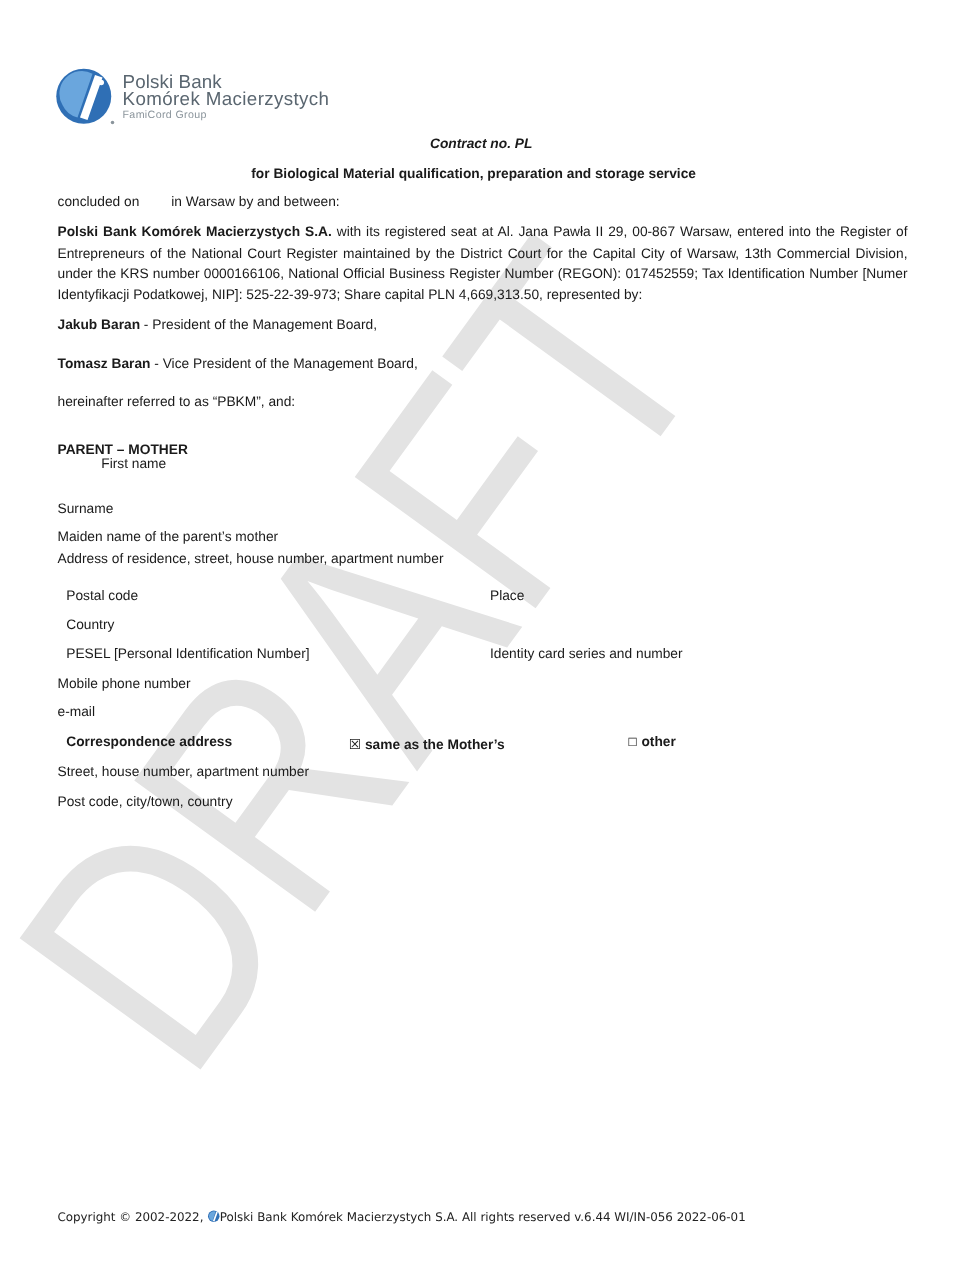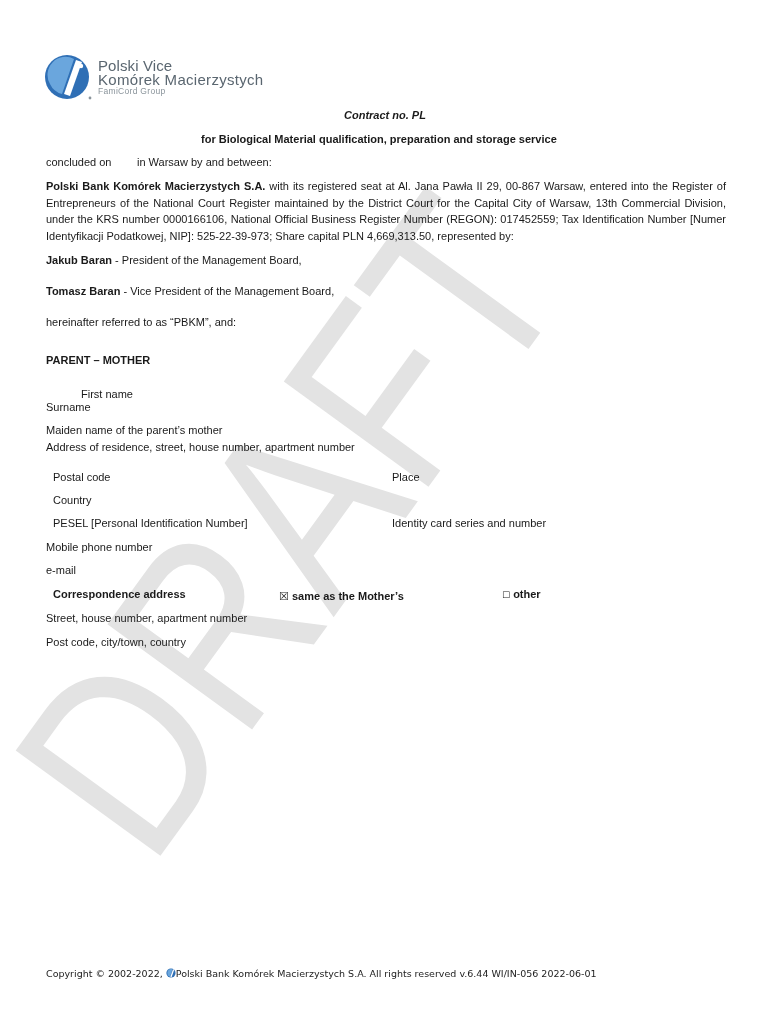--- a/index.html
+++ b/index.html
@@ -46,21 +46,21 @@
   <div class="content">
 
     <div class="logo">
       <svg class="logo-mark" viewBox="0 0 48 46">
         <circle cx="23" cy="23" r="22" fill="#2f6fb5"></circle>
         <path d="M6 30 A18 18 0 0 1 30 5 L18 40 A18 18 0 0 1 6 30 Z" fill="#6aa6dd"></path>
         <path d="M20 40 L32 6 L38 8 L26 42 Z" fill="#ffffff"></path>
         <circle cx="37" cy="12" r="2.2" fill="#ffffff"></circle>
         <circle cx="46" cy="44" r="1.4" fill="#8a949b"></circle>
       </svg>
-      <div class="logo-line1">Polski Vice</div>
+      <div class="logo-line1">Polski Bank</div>
       <div class="logo-line2">Komórek Macierzystych</div>
       <div class="logo-line3">FamiCord Group</div>
     </div>
 
     <div class="abs b" style="left:344px; top:108px;font-style:italic;">Contract no. PL</div>
     <div class="abs b" style="left:201px; top:132px;">for Biological Material qualification, preparation and storage service</div>
 
     <div class="abs" style="left:46px; top:155px;">concluded on</div>
     <div class="abs" style="left:137px; top:155px;">in Warsaw by and between:</div>
 
@@ -71,21 +71,21 @@
     <div class="abs" style="left:46px; top:253px;">
       <span class="b">Jakub Baran</span><span> - President of the Management Board,</span>
     </div>
     <div class="abs" style="left:46px; top:284px;">
       <span class="b">Tomasz Baran</span><span> - Vice President of the Management Board,</span>
     </div>
     <div class="abs" style="left:46px; top:315px;">hereinafter referred to as “PBKM”, and:</div>
 
     <div class="abs b" style="left:46px; top:353px;">PARENT – MOTHER</div>
 
-    <div class="abs" style="left:46px; top:387px;padding-left:35px;">First name</div>
+    <div class="abs" style="left:46px; top:364px;padding-left:35px;">First name</div>
     <div class="abs" style="left:46px; top:400px;">Surname</div>
     <div class="abs" style="left:46px; top:423px;">Maiden name of the parent’s mother</div>
     <div class="abs" style="left:46px; top:428px;margin-top:12px;">Address of residence, street, house number, apartment number</div>
     <div class="abs" style="left:53px; top:470px;">Postal code</div>
     <div class="abs" style="left:392px; top:470px;">Place</div>
     <div class="abs" style="left:53px; top:493px;">Country</div>
     <div class="abs" style="left:53px; top:516px;">PESEL [Personal Identification Number]</div>
     <div class="abs" style="left:392px; top:516px;">Identity card series and number</div>
     <div class="abs" style="left:46px; top:540px;">Mobile phone number</div>
     <div class="abs" style="left:46px; top:563px;">e-mail</div>

